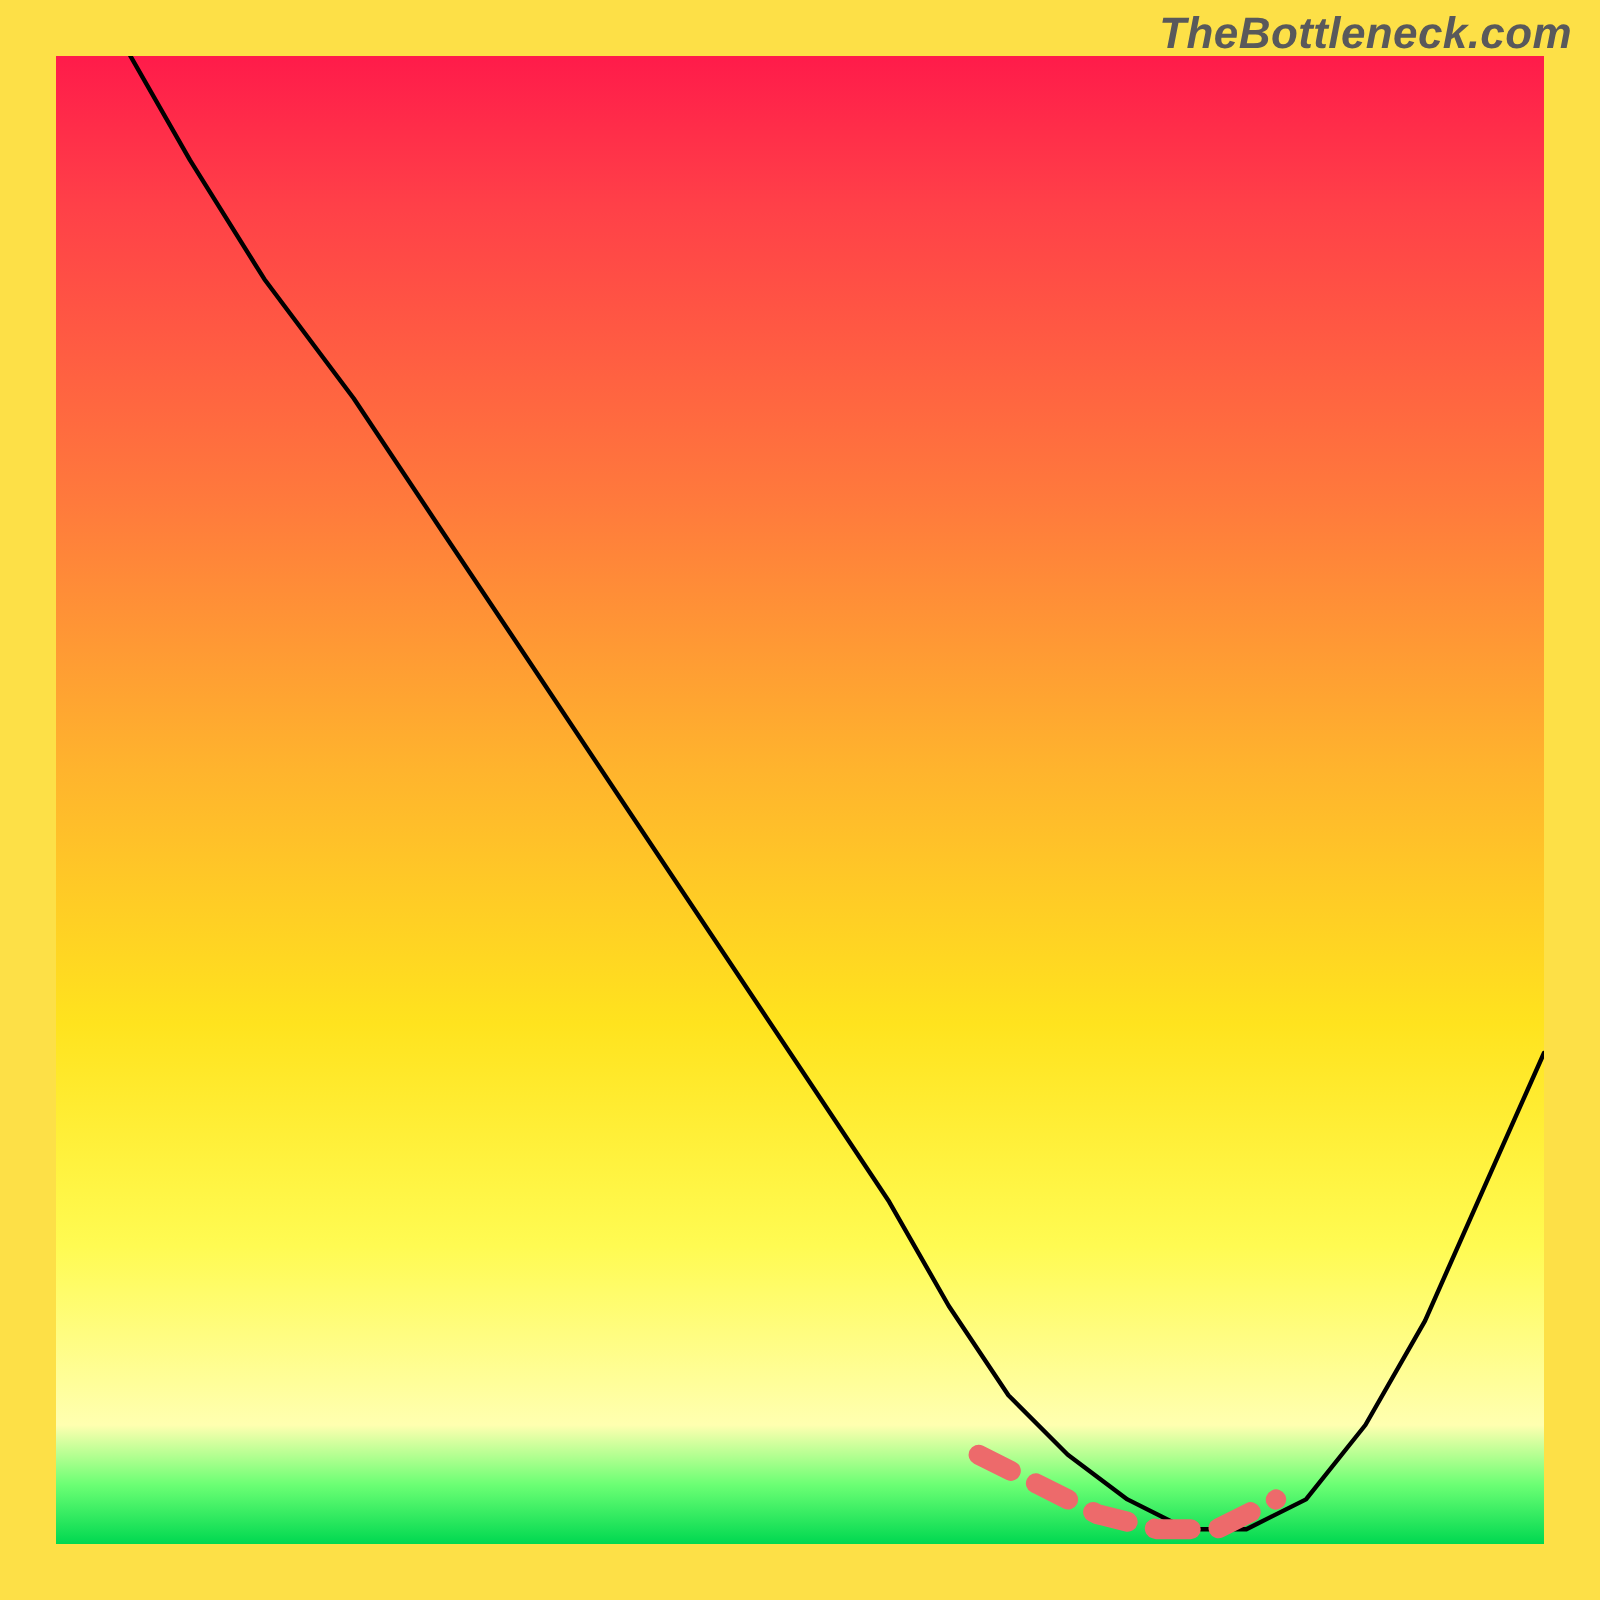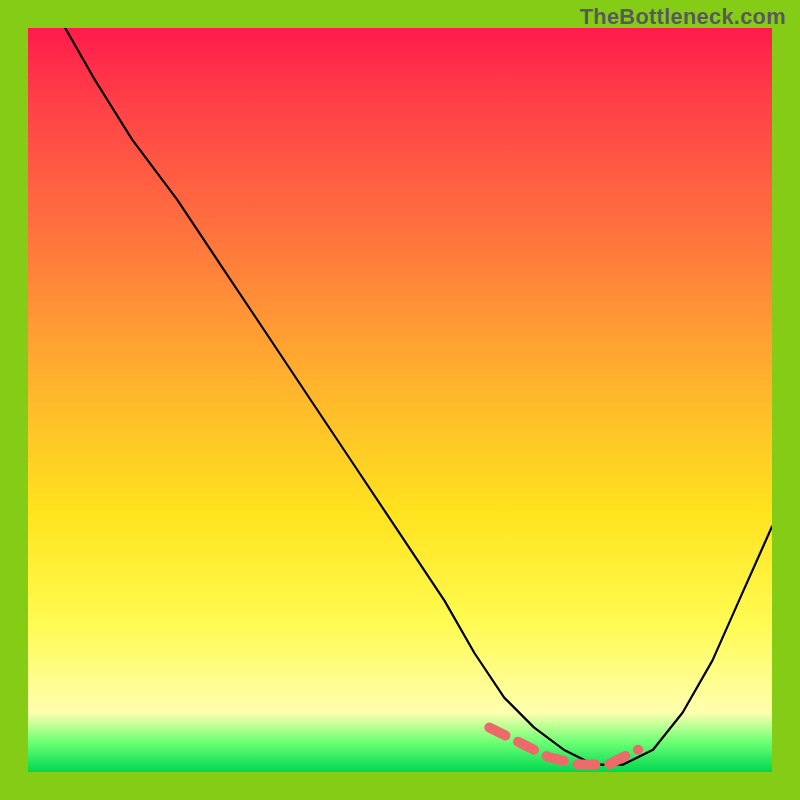--- a/index.html
+++ b/index.html
@@ -1,17 +1,17 @@
 <!DOCTYPE html>
 <html><head>
 <meta charset="utf-8">
 <style>
   * { margin: 0; padding: 0; box-sizing: border-box; }
   html, body { width: 800px; height: 800px; overflow: hidden; background: #000; }
-  .stage { position: relative; width: 800px; height: 800px; background: #84cc16; }
+  .stage { position: relative; width: 800px; height: 800px; background: #fde047; font-style: italic; }
   .watermark {
     position: absolute;
     top: 4px;
     right: 14px;
     font-family: Arial, Helvetica, sans-serif;
     font-size: 22px;
     font-weight: bold;
     color: #59595b;
     letter-spacing: 0.2px;
   }

